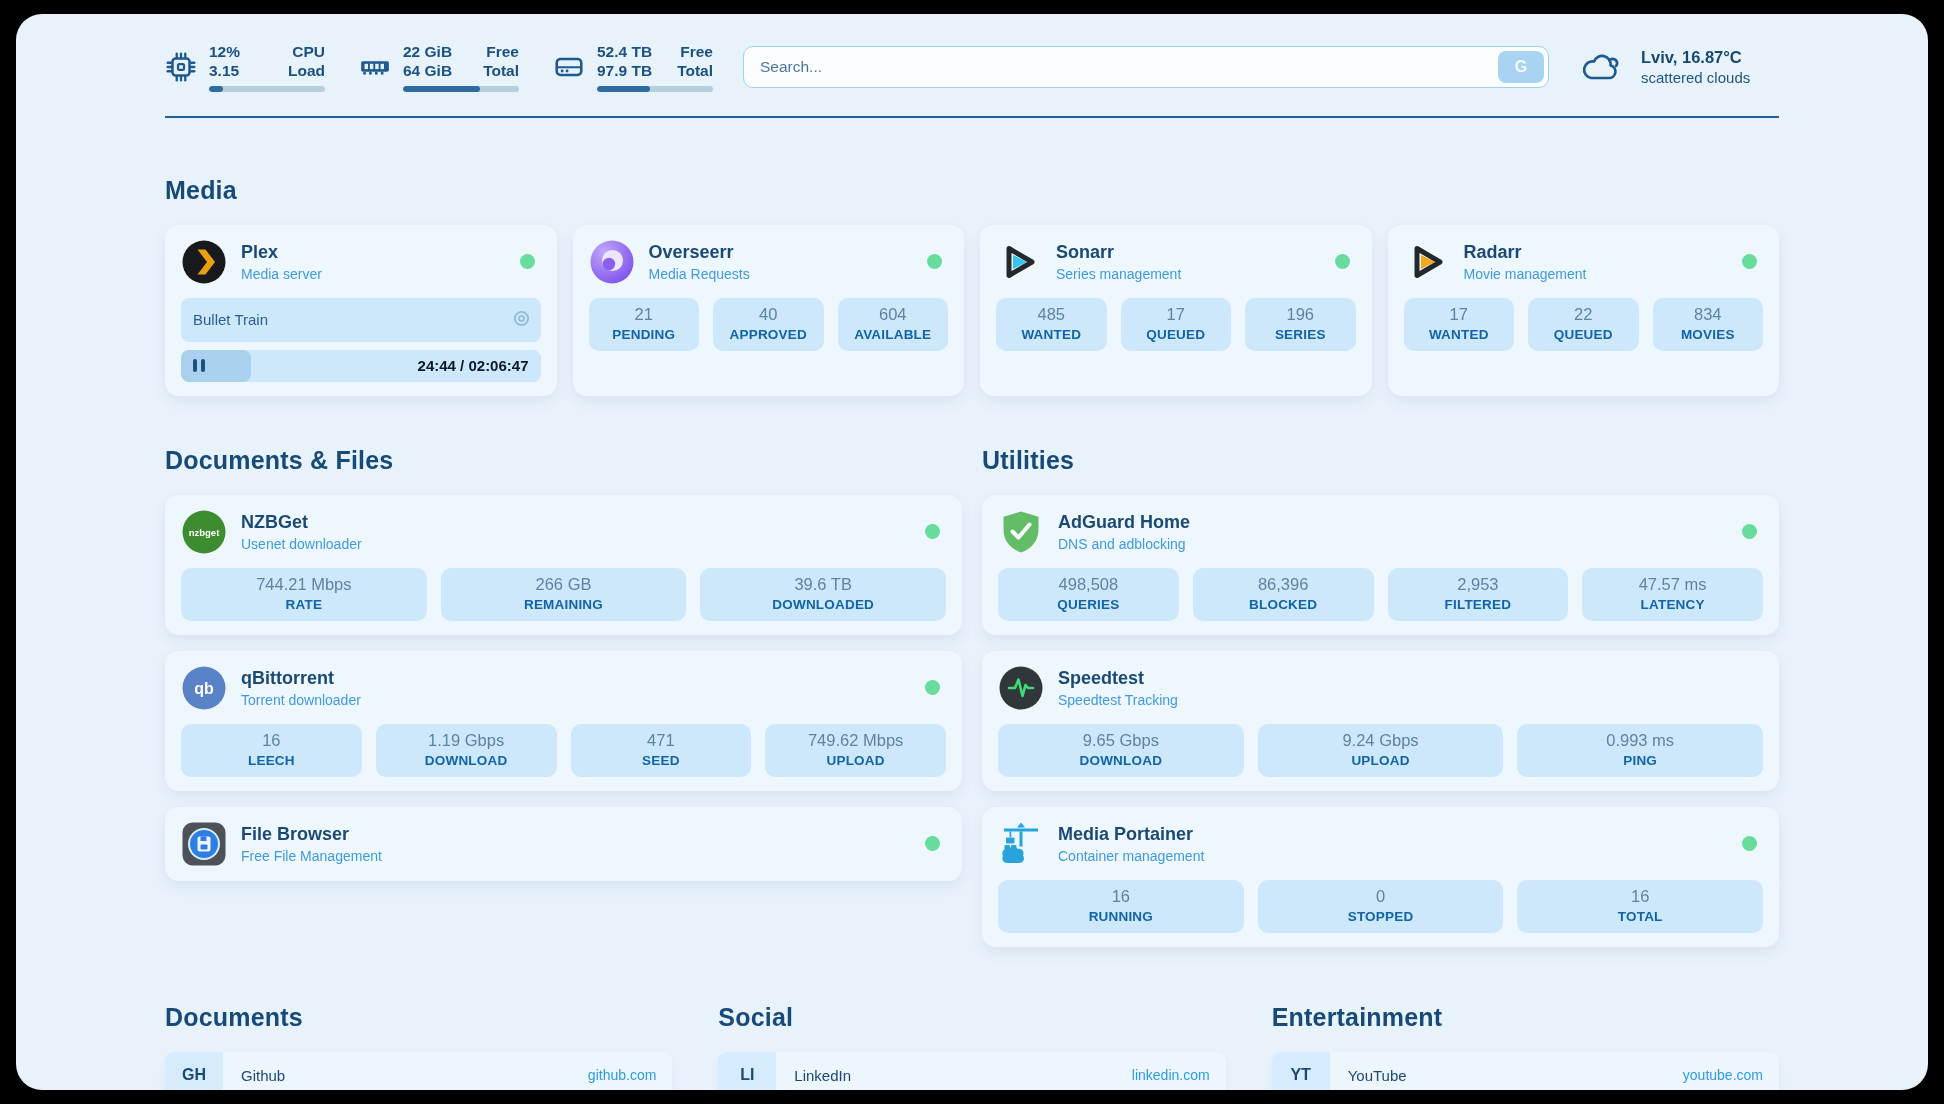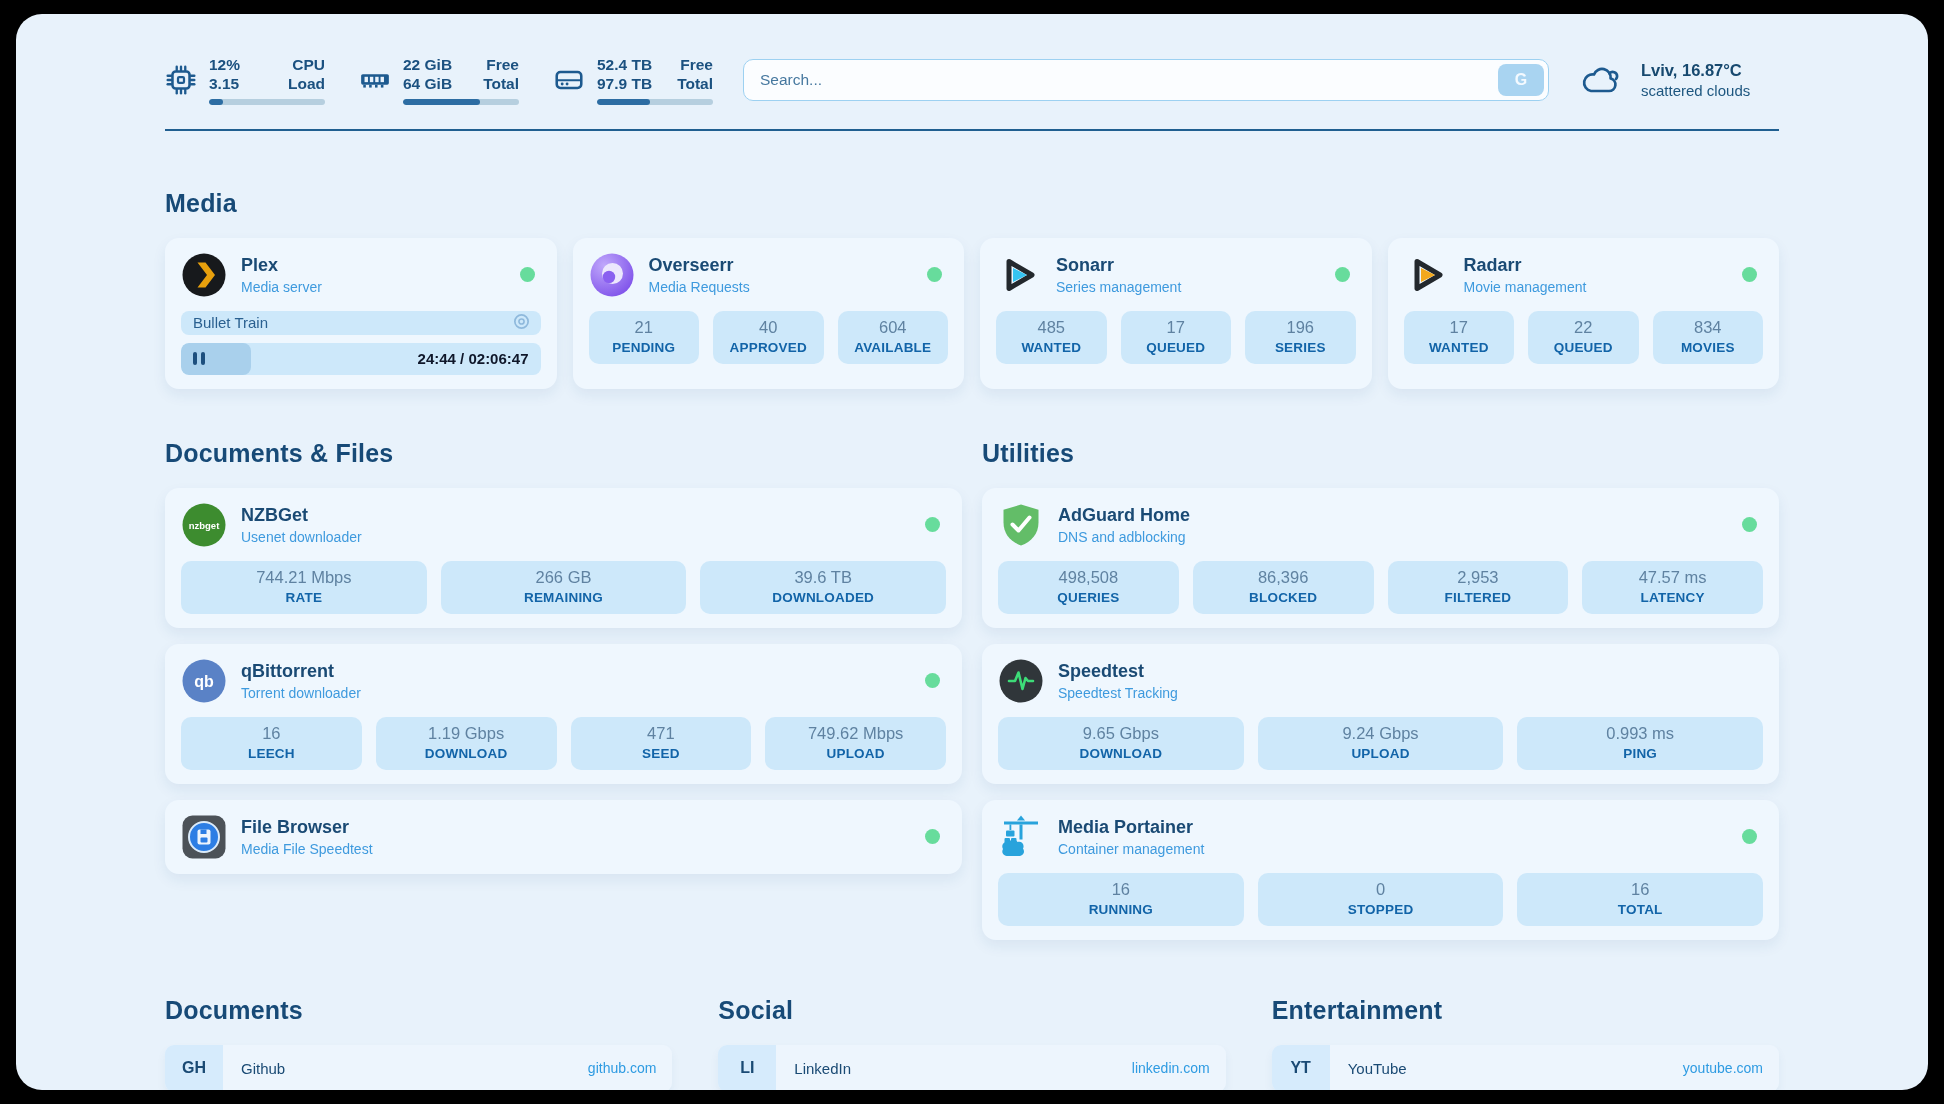--- a/index.html
+++ b/index.html
@@ -7,21 +7,21 @@
     width:1944px;height:1104px;position:relative;overflow:hidden;
     background:#000;font-family:"Liberation Sans",sans-serif;
   }
   .page{
     position:absolute;left:16px;top:14px;right:16px;bottom:14px;
     background:#e8f2fb;border-radius:26px;overflow:hidden;
   }
   .container{width:1614px;margin:0 auto;}
 
   
-  .header{display:flex;align-items:center;gap:30px;padding-top:41px;}
+  .header{display:flex;align-items:center;gap:30px;padding-top:28px;}
   .hstats{display:flex;gap:34px;flex:none;}
   .hstat{display:flex;gap:12px;align-items:center;}
   .hstat-icon{width:32px;height:32px;flex:none;display:block;}
   .hstat-body{width:116px;}
   .hstat-line{display:flex;justify-content:space-between;font-size:15.5px;font-weight:600;color:#1b5180;line-height:1.25;}
   .hstat-track{height:6px;border-radius:3px;background:#b6cfdf;margin-top:5px;overflow:hidden;}
   .hstat-fill{height:100%;border-radius:3px;background:#2d6da3;}
   .searchwrap{flex:1;position:relative;}
   .search-input{
     width:100%;height:42px;box-sizing:border-box;border:1.5px solid #9dd1f1;border-radius:10px;
@@ -56,21 +56,21 @@
   .card-title{font-size:18px;font-weight:700;color:#1a4a74;}
   .card-sub{font-size:14px;color:#3e9ade;margin-top:3px;}
   .status-dot{width:15px;height:15px;border-radius:50%;background:#67dc9c;margin-left:auto;margin-right:6px;flex:none;}
   .chips{display:flex;gap:14px;margin-top:13px;}
   .chip{flex:1;background:#cde8fa;border-radius:10px;padding:7px 6px 9px;text-align:center;}
   .chip-value{font-size:16.5px;color:#5f82a1;}
   .chip-label{font-size:13.5px;font-weight:700;color:#1264a8;margin-top:3px;letter-spacing:.2px;}
 
   
   .media-row{
-    background:#cde8fa;border-radius:8px;margin-top:13px;height:24px;
+    background:#cde8fa;border-radius:8px;margin-top:13px;height:44px;
     display:flex;align-items:center;justify-content:space-between;padding:0 10px 0 12px;
     color:#2a6090;font-size:15px;
   }
   .progress-row{
     background:#cde8fa;border-radius:8px;margin-top:8px;height:32px;position:relative;overflow:hidden;
     display:flex;align-items:center;
   }
   .progress-row-fill{position:absolute;left:0;top:0;bottom:0;background:#a9d0ec;border-radius:8px;}
   .pause-ic{position:relative;margin-left:12px;display:flex;gap:4px;}
   .pause-ic i{display:block;width:4px;height:13px;border-radius:2px;background:#1d4f7e;}
@@ -418,21 +418,21 @@
                 <svg viewBox="0 0 46 46" width="46" height="46">
                   <rect x="1.5" y="1.5" width="43" height="43" rx="10" fill="#4c5258"></rect>
                   <circle cx="23" cy="23" r="15" fill="#2d7ee4" stroke="#dcecfb" stroke-width="2"></circle>
                   <rect x="16.5" y="15.5" width="13" height="15" rx="2" fill="#eef5fd"></rect>
                   <rect x="19.5" y="15.5" width="6" height="4.5" fill="#2d7ee4"></rect>
                   <rect x="19.5" y="23.5" width="7" height="5" rx="1" fill="#2d7ee4"></rect>
                 </svg>
               </span>
               <div class="card-titles">
                 <div class="card-title">File Browser</div>
-                <div class="card-sub">Media File Speedtest</div>
+                <div class="card-sub">Free File Management</div>
               </div>
               <span class="status-dot"></span>
             </div>
           </div>
         </div>
       </div>
 
       <div>
         <h2 class="sect">Utilities</h2>
         <div class="col-stack">

